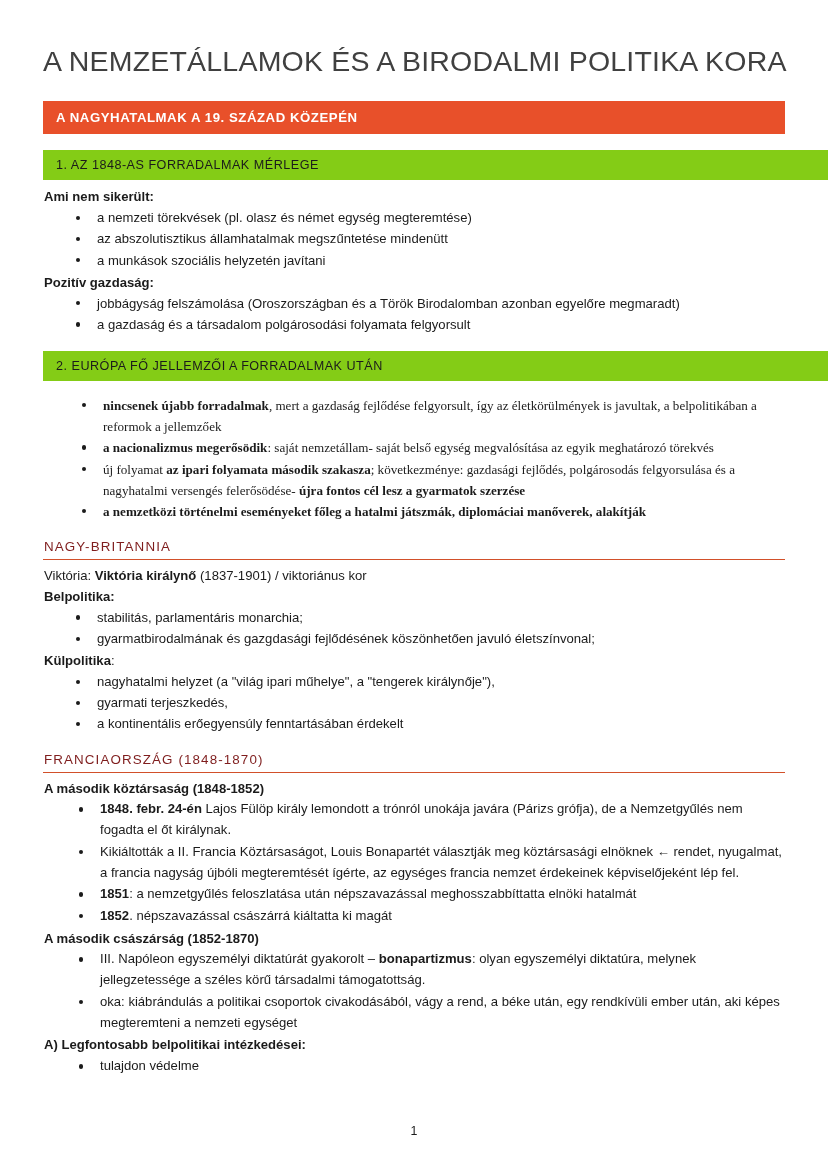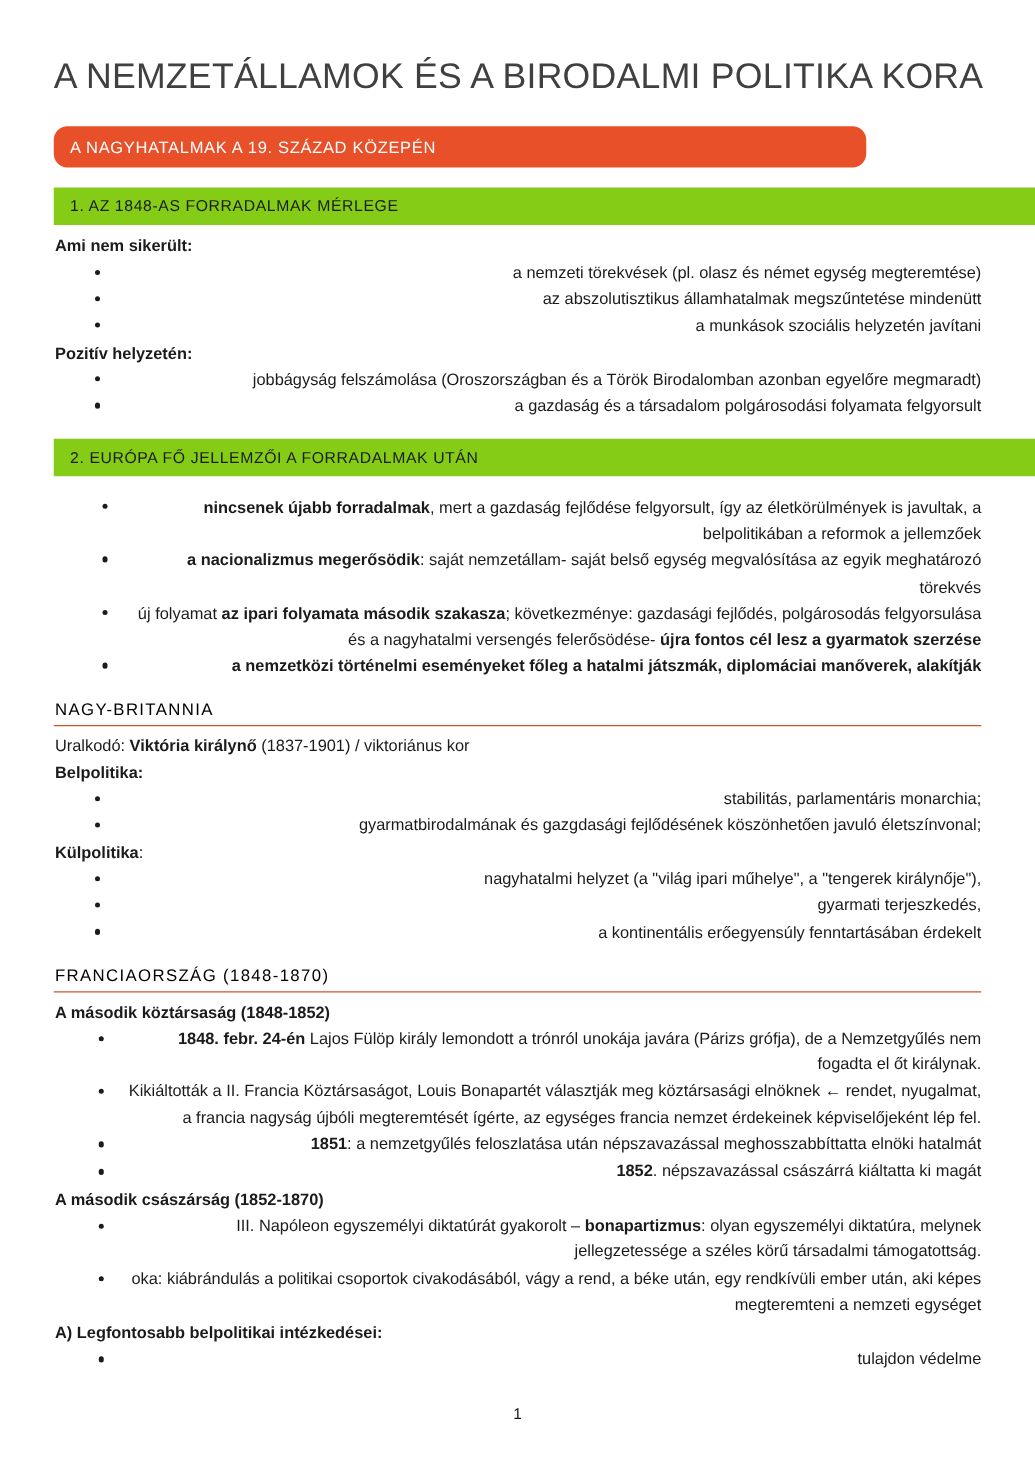--- a/index.html
+++ b/index.html
@@ -33,46 +33,45 @@
     line-height: 1.1;
     margin: 0 0 24px 0;
     white-space: nowrap;
   }
 
   
   .banner {
     background: #e8502a;
     color: #ffffff;
     font-size: 13.2px;
-    font-weight: 400;
+    font-weight: 700;
     letter-spacing: 0.55px;
     padding: 9px 12px 9px 13px;
     margin: 0 0 16px 0;
     box-sizing: border-box;
-    width: 650px;
-    border-radius: 11px;
+    width: 742px;
   }
 
   
   .section-head {
     background: #84cc16;
     color: #1b1b1b;
     font-size: 12.6px;
     font-weight: 500;
     letter-spacing: 0.5px;
     padding: 8px 12px 8px 13px;
     box-sizing: border-box;
     width: 814px;
     margin: 0 0 7px 0;
   }
   .section-head.gap-top { margin-top: 16px; }
 
   
   .country-head {
-    color: #000000;
+    color: #7f1d1d;
     font-size: 13.4px;
     font-weight: 400;
     letter-spacing: 1.1px;
     padding: 0 0 5px 1px;
     border-bottom: 1.6px solid #d2502a;
     width: 742px;
     box-sizing: border-box;
     margin: 0 0 6px 0;
   }
   .country-head.gap-top { margin-top: 17px; }
@@ -83,42 +82,41 @@
     line-height: 1.52;
     margin: 0 0 1px 1px;
     max-width: 742px;
   }
   .lead.bold { font-weight: 700; }
 
   ul.bullets {
     list-style: none;
     margin: 0 0 2px 0;
     padding: 0;
-    text-align: right;
   }
   ul.bullets > li {
     position: relative;
     font-size: 13.1px;
     line-height: 1.54;
     padding-left: 54px;
     margin: 0 0 1px 0;
     max-width: 742px;
   }
   ul.bullets > li::before {
     content: "";
     position: absolute;
     left: 33px;
     top: 7.5px;
     width: 4.4px;
     height: 4.4px;
     border-radius: 50%;
     background: #1b1b1b;
   }
   
-  ul.bullets.deep > li { padding-left: 60px; line-height: 1.62; margin-bottom: 0; }
+  ul.bullets.deep > li { padding-left: 60px; line-height: 1.62; margin-bottom: 0; font-family: Liberation Serif, serif; }
   ul.bullets.deep > li::before { left: 39px; top: 8px; }
 
   ul.bullets.mid > li { padding-left: 57px; line-height: 1.58; }
   ul.bullets.mid > li::before { left: 36px; top: 8px; }
 
   b, strong { font-weight: 700; }
 
   .spacer-sm { height: 7px; }
 
   
@@ -143,40 +141,40 @@
 
   <div class="section-head">1. AZ 1848-AS FORRADALMAK MÉRLEGE</div>
 
   <div class="lead bold">Ami nem sikerült:</div>
   <ul class="bullets">
     <li>a nemzeti törekvések (pl. olasz és német egység megteremtése)</li>
     <li>az abszolutisztikus államhatalmak megszűntetése mindenütt</li>
     <li>a munkások szociális helyzetén javítani</li>
   </ul>
 
-  <div class="lead bold">Pozitív helyzetén:</div>
+  <div class="lead bold">Pozitív gazdaság:</div>
   <ul class="bullets">
     <li>jobbágyság felszámolása (Oroszországban és a Török Birodalomban azonban egyelőre megmaradt)</li>
     <li>a gazdaság és a társadalom polgárosodási folyamata felgyorsult</li>
   </ul>
 
   <div class="section-head gap-top">2. EURÓPA FŐ JELLEMZŐI A FORRADALMAK UTÁN</div>
 
   <div class="spacer-sm"></div>
   <ul class="bullets deep">
     <li><b>nincsenek újabb forradalmak</b><span>, mert a gazdaság fejlődése felgyorsult, így az életkörülmények is javultak, a belpolitikában a reformok a jellemzőek</span></li>
     <li><b>a nacionalizmus megerősödik</b><span>: saját nemzetállam- saját belső egység megvalósítása az egyik meghatározó törekvés</span></li>
     <li><span>új folyamat </span><b>az ipari folyamata második szakasza</b><span>; következménye: gazdasági fejlődés, polgárosodás felgyorsulása és a nagyhatalmi versengés felerősödése- </span><b>újra fontos cél lesz a gyarmatok szerzése</b></li>
     <li><b>a nemzetközi történelmi eseményeket főleg a hatalmi játszmák, diplomáciai manőverek, alakítják</b></li>
   </ul>
 
 
   <div class="country-head gap-top">NAGY-BRITANNIA</div>
 
-  <div class="lead"><span>Uralkodó: </span><b>Viktória királynő</b><span> (1837-1901) / viktoriánus kor</span></div>
+  <div class="lead"><span>Viktória: </span><b>Viktória királynő</b><span> (1837-1901) / viktoriánus kor</span></div>
 
   <div class="lead bold">Belpolitika:</div>
   <ul class="bullets">
     <li>stabilitás, parlamentáris monarchia;</li>
     <li>gyarmatbirodalmának és gazgdasági fejlődésének köszönhetően javuló életszínvonal;</li>
   </ul>
 
   <div class="lead"><b>Külpolitika</b><span>:</span></div>
   <ul class="bullets">
     <li>nagyhatalmi helyzet (a "világ ipari műhelye", a "tengerek királynője"),</li>

